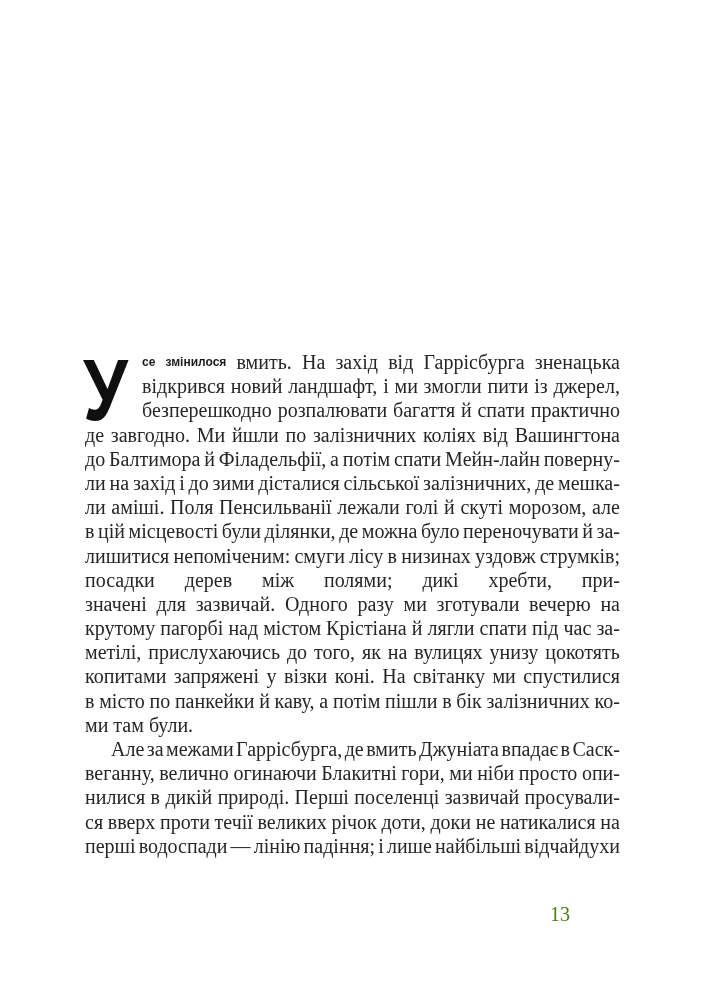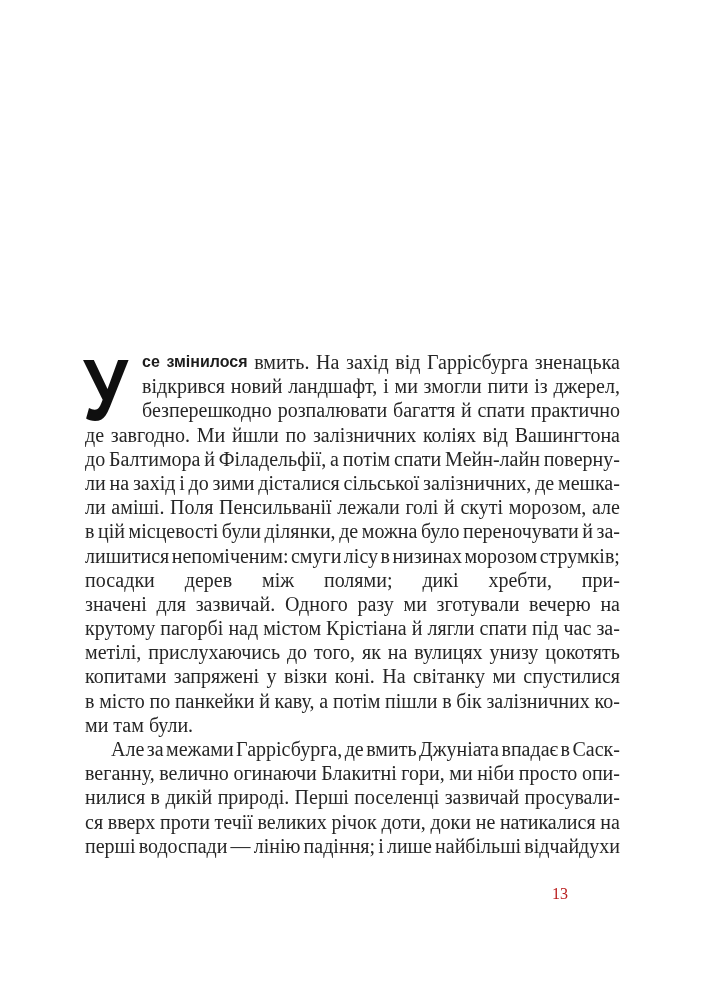--- a/index.html
+++ b/index.html
@@ -32,47 +32,47 @@
     white-space: nowrap;
   }
   .line.dc  { padding-left: 57px; }   
   .line.ind { padding-left: 26px; }   
   .line.last {
     display: block;                   
   }
   .b {
     font-family: "Liberation Sans", sans-serif;
     font-weight: 700;
-    font-size: 16px;
+    font-size: 12px;
     color: #1c1c1c;
   }
   .dropcap {
     position: absolute;
     left: 83px;
     top: 358px;
     width: 56px;
     height: 64px;
     font-family: "Liberation Sans", sans-serif;
     font-weight: 700;
     font-size: 88px;
     line-height: 64px;
     color: #0f0f0f;
     transform: scaleX(0.82);
     transform-origin: 0 0;
   }
   .page-number {
     position: absolute;
     left: 540px;
-    top: 884px;
+    top: 904px;
     width: 40px;
     text-align: center;
     font-family: "Liberation Serif", serif;
-    font-size: 16px;
+    font-size: 20px;
     line-height: 20px;
-    color: #b91c1c;
+    color: #4d7c0f;
   }
 </style>
 </head>
 <body>
 
 <div class="page">
   <div class="dropcap">У</div>
   <div class="text-block">
       <div class="line dc">
         <span class="b">се</span>
@@ -163,21 +163,21 @@
         <span>й</span>
         <span>за-</span>
       </div>
       <div class="line">
         <span>лишитися</span>
         <span>непоміченим:</span>
         <span>смуги</span>
         <span>лісу</span>
         <span>в</span>
         <span>низинах</span>
-        <span>морозом</span>
+        <span>уздовж</span>
         <span>струмків;</span>
       </div>
       <div class="line">
         <span>посадки</span>
         <span>дерев</span>
         <span>між</span>
         <span>полями;</span>
         <span>дикі</span>
         <span>хребти,</span>
         <span>при-</span>

